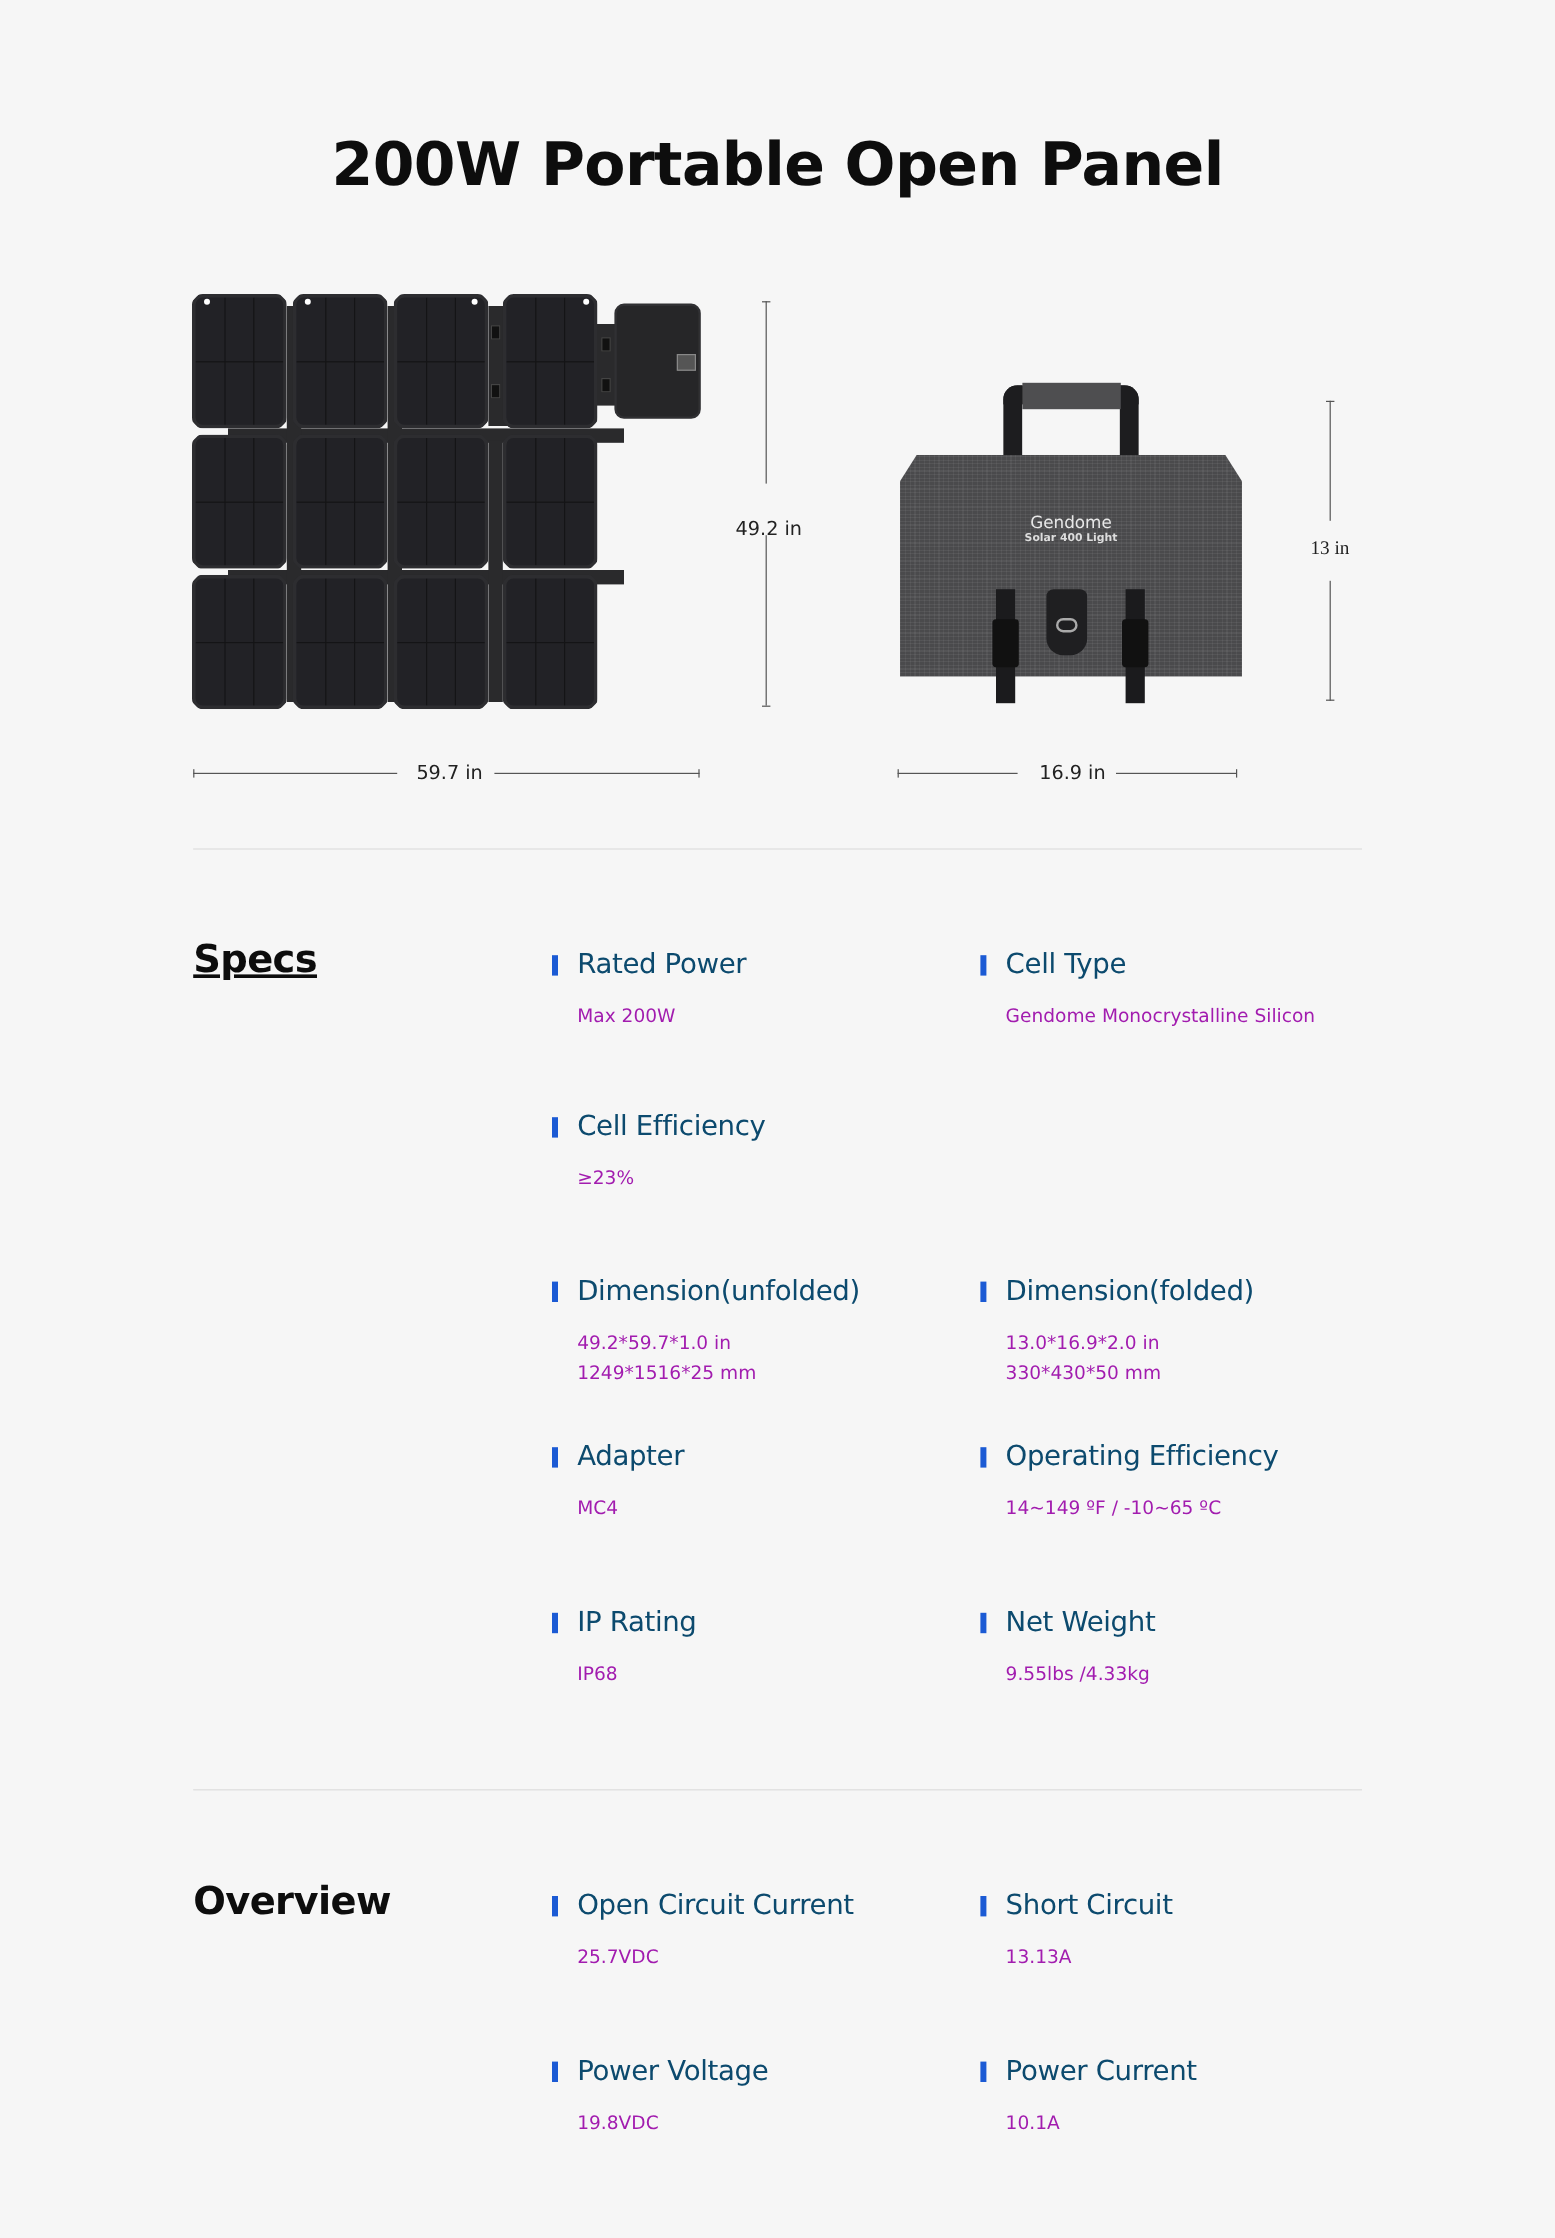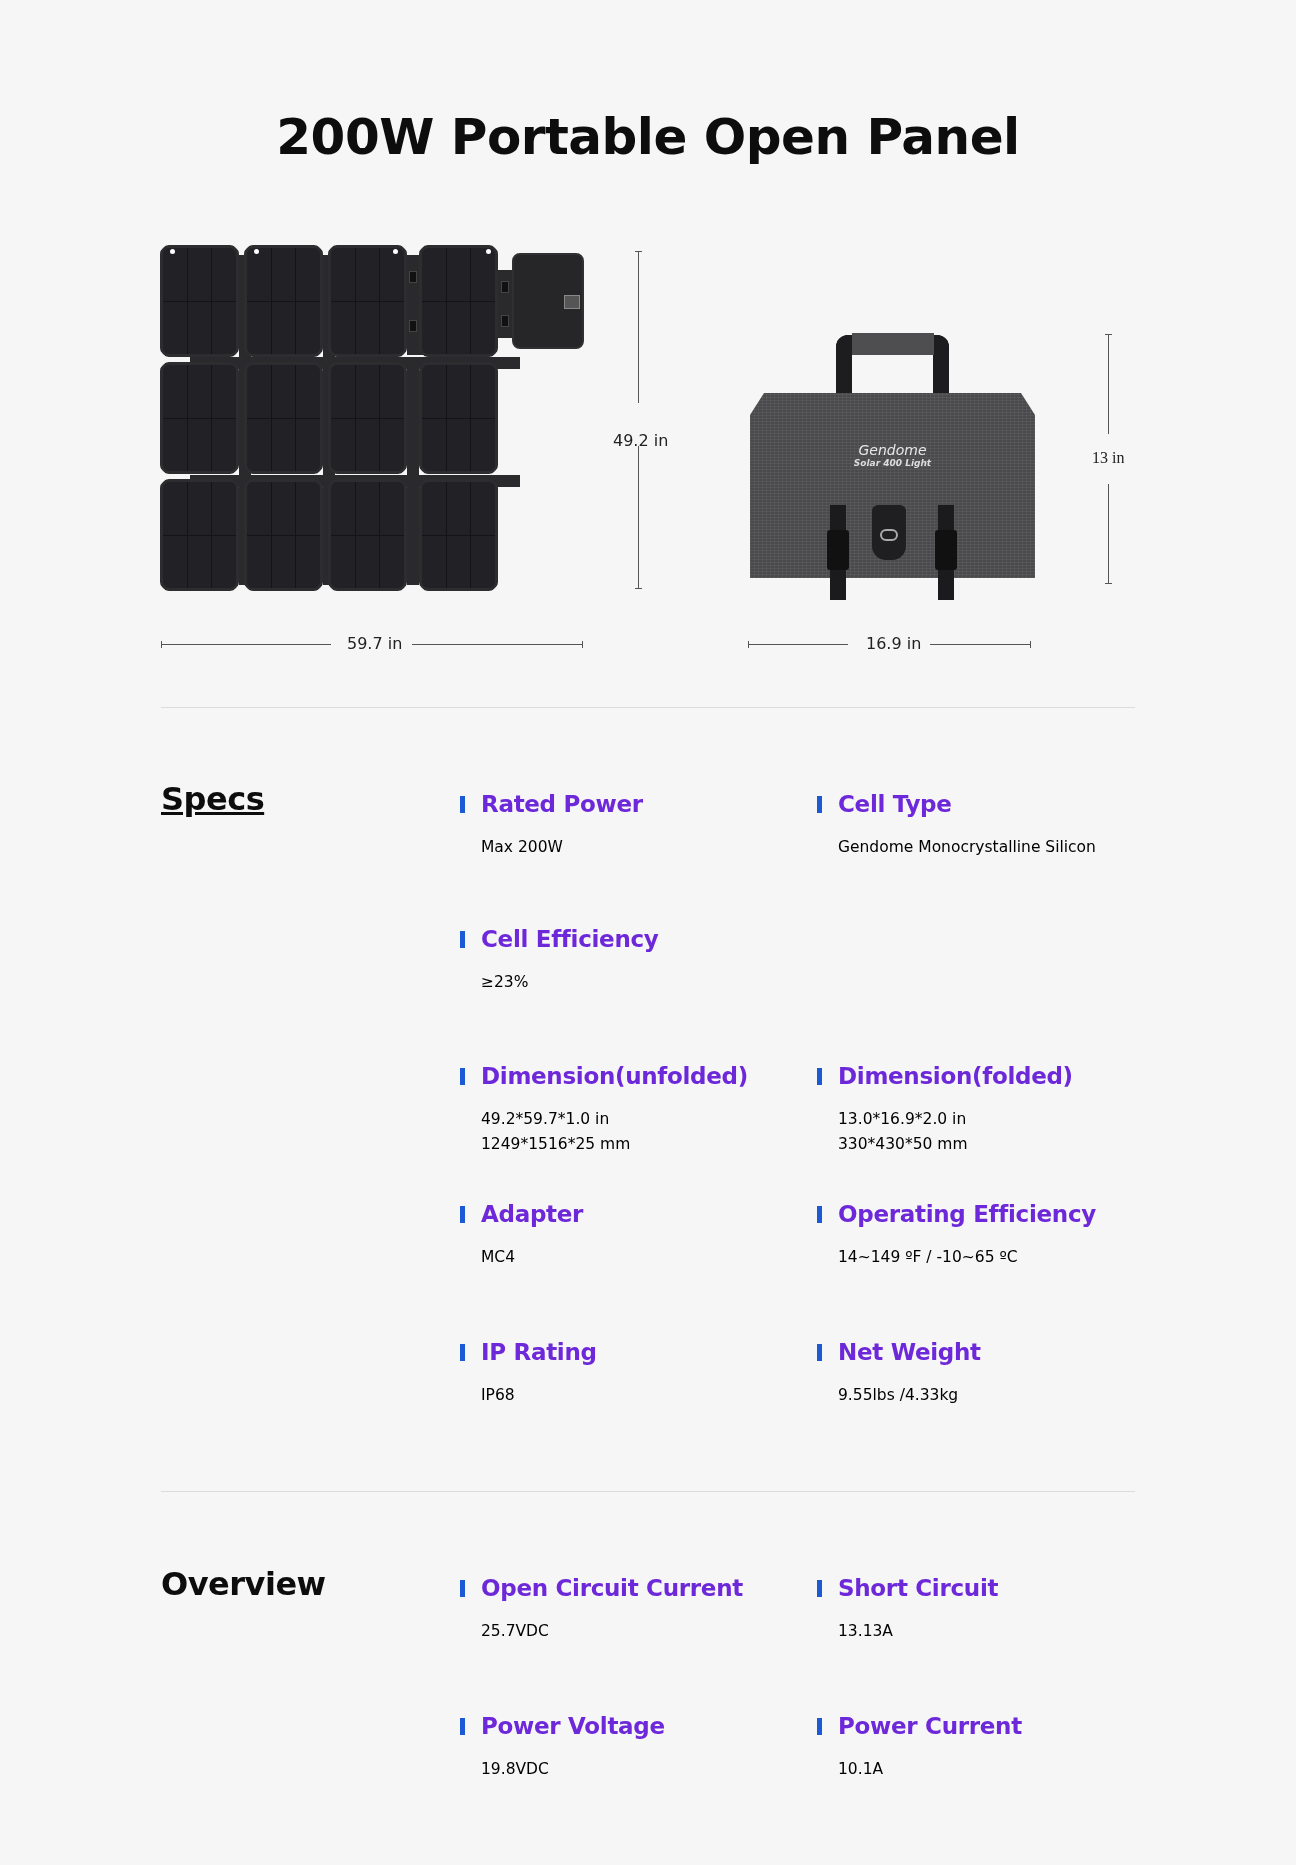--- a/index.html
+++ b/index.html
@@ -33,21 +33,21 @@
     .dot { position: absolute; width: 5px; height: 5px; background: #fff; border-radius: 50%; }
 
     
     .hline { position: absolute; height: 1px; background: #555; }
     .vline { position: absolute; width: 1px; background: #555; }
     .tick-v { position: absolute; width: 1px; height: 7px; background: #555; }
     .tick-h { position: absolute; height: 1px; width: 7px; background: #555; }
     .dimlabel { position: absolute; font-size: 16px; color: #222; white-space: nowrap; }
 
     
-    .bag-wrap { position: absolute; left: 745px; top: 335px; width: 295px; height: 280px; font-style: italic; }
+    .bag-wrap { position: absolute; left: 745px; top: 321px; width: 295px; height: 280px; }
     .bag-handle {
       position: absolute; left: 91px; top: 0; width: 113px; height: 60px;
       border: 16px solid #1d1d1f; border-bottom: none; border-radius: 12px 12px 0 0;
     }
     .bag-handle-top { position: absolute; left: 107px; top: -2px; width: 82px; height: 22px; background: #4e4e50; }
     .bag-body {
       position: absolute; left: 5px; top: 58px; width: 285px; height: 185px;
       background:
         repeating-linear-gradient(0deg, rgba(255,255,255,0.06) 0 1px, transparent 1px 3px),
         repeating-linear-gradient(90deg, rgba(255,255,255,0.05) 0 1px, transparent 1px 4px),
@@ -61,22 +61,22 @@
     .controller { position: absolute; left: 127px; top: 170px; width: 34px; height: 55px; background: #1f1f21; border-radius: 6px 6px 14px 14px; }
     .controller-icon { position: absolute; left: 8px; top: 24px; width: 18px; height: 12px; border: 2px solid #aaa; border-radius: 6px; }
 
     
     .divider { position: absolute; left: 161px; width: 974px; height: 1px; background: #dcdcdc; }
 
     
     .section-title { position: absolute; left: 161px; font-size: 32px; font-weight: bold; color: #0d0d0d; letter-spacing: -0.5px; }
     .spec { position: absolute; width: 340px; }
     .spec-bar { position: absolute; left: 0; top: 5px; width: 5px; height: 17px; background: #1b5ad4; }
-    .spec-label { position: absolute; left: 21px; top: 0; font-size: 23px; font-weight: bold; color: #6d28d9; white-space: nowrap; letter-spacing: -0.3px; }
-    .spec-value { position: absolute; left: 21px; top: 44px; font-size: 15.5px; color: #000000; line-height: 25px; white-space: nowrap; }
+    .spec-label { position: absolute; left: 21px; top: 0; font-size: 23px; font-weight: normal; color: #0c4a6e; white-space: nowrap; letter-spacing: -0.3px; }
+    .spec-value { position: absolute; left: 21px; top: 44px; font-size: 15.5px; color: #a21caf; line-height: 25px; white-space: nowrap; }
   </style>
 </head>
 <body>
 
 <h1 class="title">200W Portable Open Panel</h1>
 
 <div class="panel-wrap">
 
   <div class="strip" style="left:30px;top:112px;width:330px;height:12px;"></div>
   <div class="strip" style="left:30px;top:230px;width:330px;height:12px;"></div>

